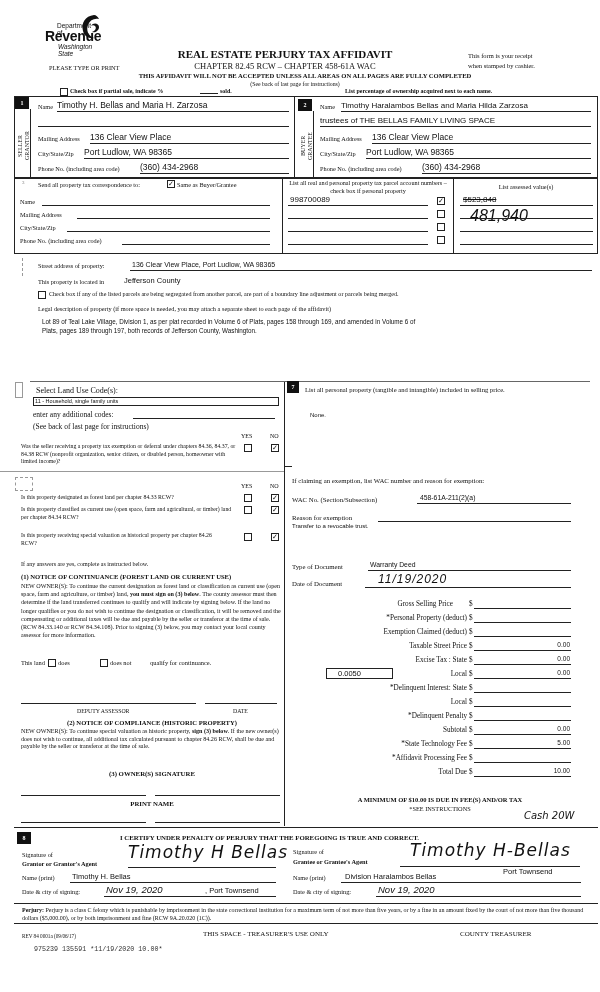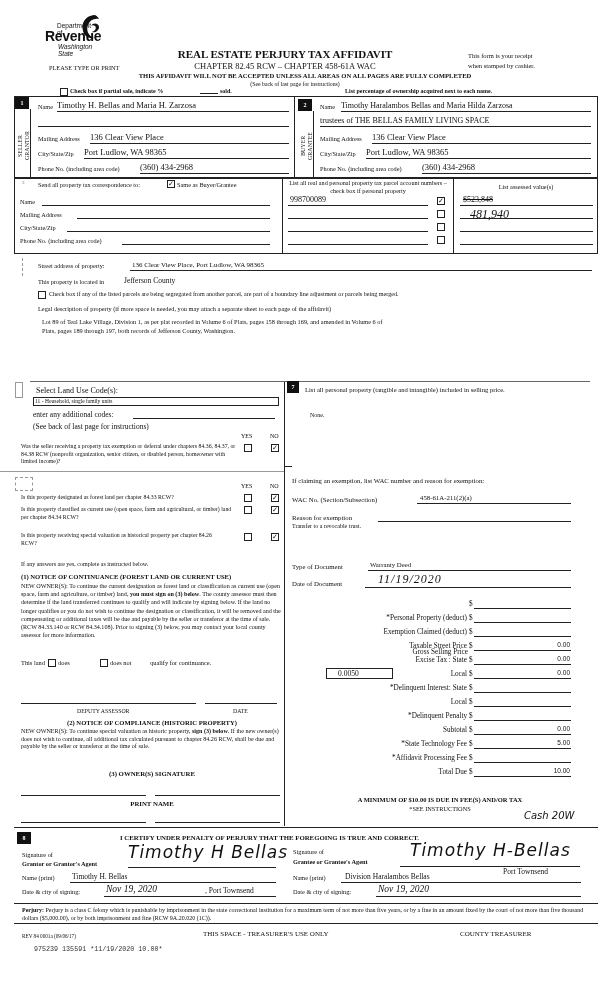--- a/index.html
+++ b/index.html
@@ -9,21 +9,21 @@
   .sans { font-family: "Liberation Sans", sans-serif; margin-left: 27px; }
   .hand { font-family: "DejaVu Sans", sans-serif; font-style: italic; }
   .mono { font-family: "Liberation Mono", monospace; }
   .bold { font-weight: bold; }
   .line { position: absolute; border-bottom: 1px solid #222; }
   .vline { position: absolute; border-left: 1px solid #222; }
   .box { position: absolute; border: 1px solid #222; }
   .cb { position: absolute; width: 8px; height: 8px; border: 1px solid #222; background: #fff; font-size: 7px; line-height: 6px; text-align: center; font-family: "DejaVu Sans", sans-serif; }
   .secnum { position: absolute; background: #111; color: #fff; font-size: 6px; font-weight: bold; text-align: center; line-height: 12px; width: 14px; height: 12px; }
   .vert { position: absolute; writing-mode: vertical-rl; transform: rotate(180deg); font-size: 6px; line-height: 7px; text-align: center; }
-  .fill { position: absolute; font-family: Liberation Serif, serif; font-size: 8.5px; color: #111; white-space: nowrap; }
+  .fill { position: absolute; font-family: Liberation Sans, sans-serif; font-size: 8.5px; color: #111; white-space: nowrap; }
   .lbl { position: absolute; font-size: 6.3px; white-space: nowrap; }
   .rlbl { position: absolute; font-size: 7.2px; white-space: nowrap; text-align: right; }
   .amt { position: absolute; font-family: "Liberation Sans", sans-serif; font-size: 6.5px; text-align: right; width: 40px; }
 </style>
 </head>
 <body>
 
 <div class="abs" style="left:18px;top:10px;width:80px;height:40px;">
   <div class="abs sans" style="left:12px;top:12px;font-size:6.5px;">Department of</div>
   <div class="abs sans bold" style="left:0;top:18px;font-size:14px;letter-spacing:-0.3px;">Revenue</div>
@@ -111,21 +111,21 @@
 <div>
   <div class="fill" style="left:290px;top:195px;font-size:8px;">998700089</div>
   <div class="line" style="left:288px;top:205px;width:140px;"></div>
   <div class="cb" style="left:437px;top:197px;">✓</div>
   <div class="fill" style="left:463px;top:195px;font-size:8px;text-decoration:line-through;">$523,848</div>
   <div class="line" style="left:460px;top:205px;width:133px;"></div>
 </div>
 <div>
   <div class="line" style="left:288px;top:218px;width:140px;"></div>
   <div class="cb" style="left:437px;top:210px;"></div>
-  <div class="fill hand" style="left:470px;top:207px;font-size:12px;">481,940</div>
+  <div class="fill hand" style="left:470px;top:207px;font-size:16px;">481,940</div>
   <div class="line" style="left:460px;top:218px;width:133px;"></div>
 </div>
 <div>
   <div class="line" style="left:288px;top:231px;width:140px;"></div>
   <div class="cb" style="left:437px;top:223px;"></div>
   <div class="line" style="left:460px;top:231px;width:133px;"></div>
 </div>
 <div>
   <div class="line" style="left:288px;top:244px;width:140px;"></div>
   <div class="cb" style="left:437px;top:236px;"></div>
@@ -224,21 +224,21 @@
 <div class="fill" style="left:370px;top:561px;font-size:6.8px;">Warranty Deed</div>
 <div class="line" style="left:368px;top:570px;width:203px;"></div>
 <div class="abs" style="left:292px;top:580px;font-size:6.8px;">Date of Document</div>
 <div class="fill hand" style="left:378px;top:572px;font-size:12px;letter-spacing:1px;">11/19/2020</div>
 <div class="line" style="left:365px;top:587px;width:206px;"></div>
 
 <div class="box" style="left:326px;top:668px;width:67px;height:11px;"></div>
 <div class="fill" style="left:338px;top:669px;font-size:7.5px;">0.0050</div>
 
 <div>
-    <div class="rlbl" style="right:132px;top:600px;margin-top:48px;">Gross Selling Price</div>
+    <div class="rlbl" style="right:147px;top:600px;">Gross Selling Price</div>
     <div class="lbl" style="left:469px;top:600px;font-size:7.2px;">$</div>
     <div class="line" style="left:474px;top:608px;width:97px;"></div>
     <div class="amt" style="left:530px;top:600px;"></div>
   </div>
 <div>
     <div class="rlbl" style="right:133px;top:614px;">*Personal Property (deduct)</div>
     <div class="lbl" style="left:469px;top:614px;font-size:7.2px;">$</div>
     <div class="line" style="left:474px;top:622px;width:97px;"></div>
     <div class="amt" style="left:530px;top:614px;"></div>
   </div>

